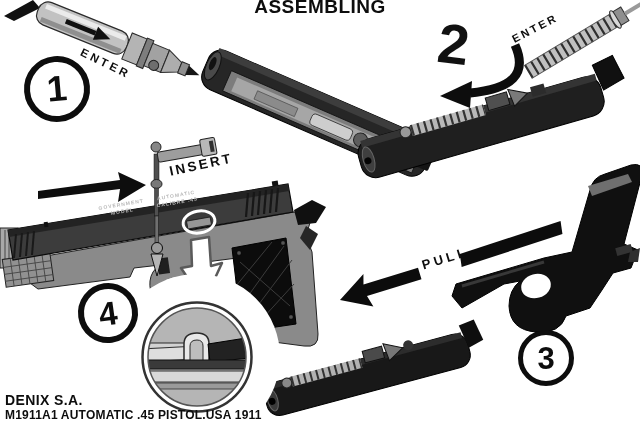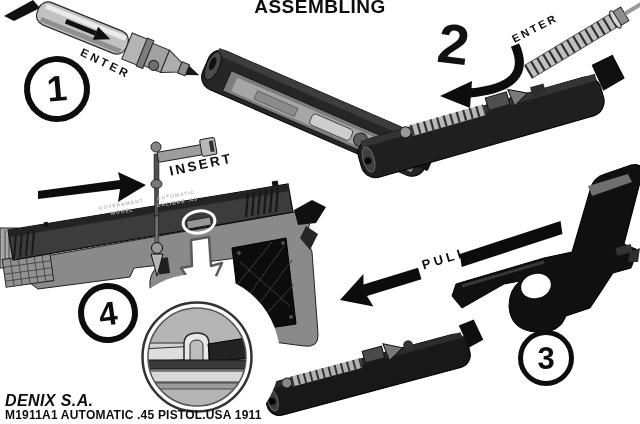--- a/index.html
+++ b/index.html
@@ -21,21 +21,21 @@
   .num2{left:442px;top:10px;font-size:56px;font-weight:bold;transform:rotate(7deg);transform-origin:left top;}
   .enter1{left:84px;top:46px;font-size:11.5px;letter-spacing:3px;transform:rotate(26deg);}
   .enter2{left:510px;top:34px;font-size:11px;letter-spacing:2.5px;transform:rotate(-27deg);}
   .pull{left:420px;top:258px;font-size:13px;letter-spacing:3.5px;transform:rotate(-17deg);}
   .insert{left:168px;top:164px;font-size:13.5px;letter-spacing:2.5px;transform:rotate(-12deg);}
   .engraving{
     left:98px;top:205px;display:flex;gap:12px;transform:rotate(-9.5deg);transform-origin:left top;
     font-size:5px;font-weight:bold;letter-spacing:1px;color:#b9b9b9;text-align:center;line-height:1.3;
   }
   .engraving div{white-space:nowrap;}
-  .footer1{left:5px;top:392px;font-size:16px;letter-spacing:.4px;font-style:italic;}
+  .footer1{left:5px;top:392px;font-size:14px;letter-spacing:.4px;}
   .footer2{left:5px;top:408px;font-size:12px;letter-spacing:.2px;}
   svg{position:absolute;left:0;top:0;}
 </style>
 </head>
 <body>
 
 <div class="stage">
 
   <svg width="640" height="424" viewBox="0 0 640 424">
 

